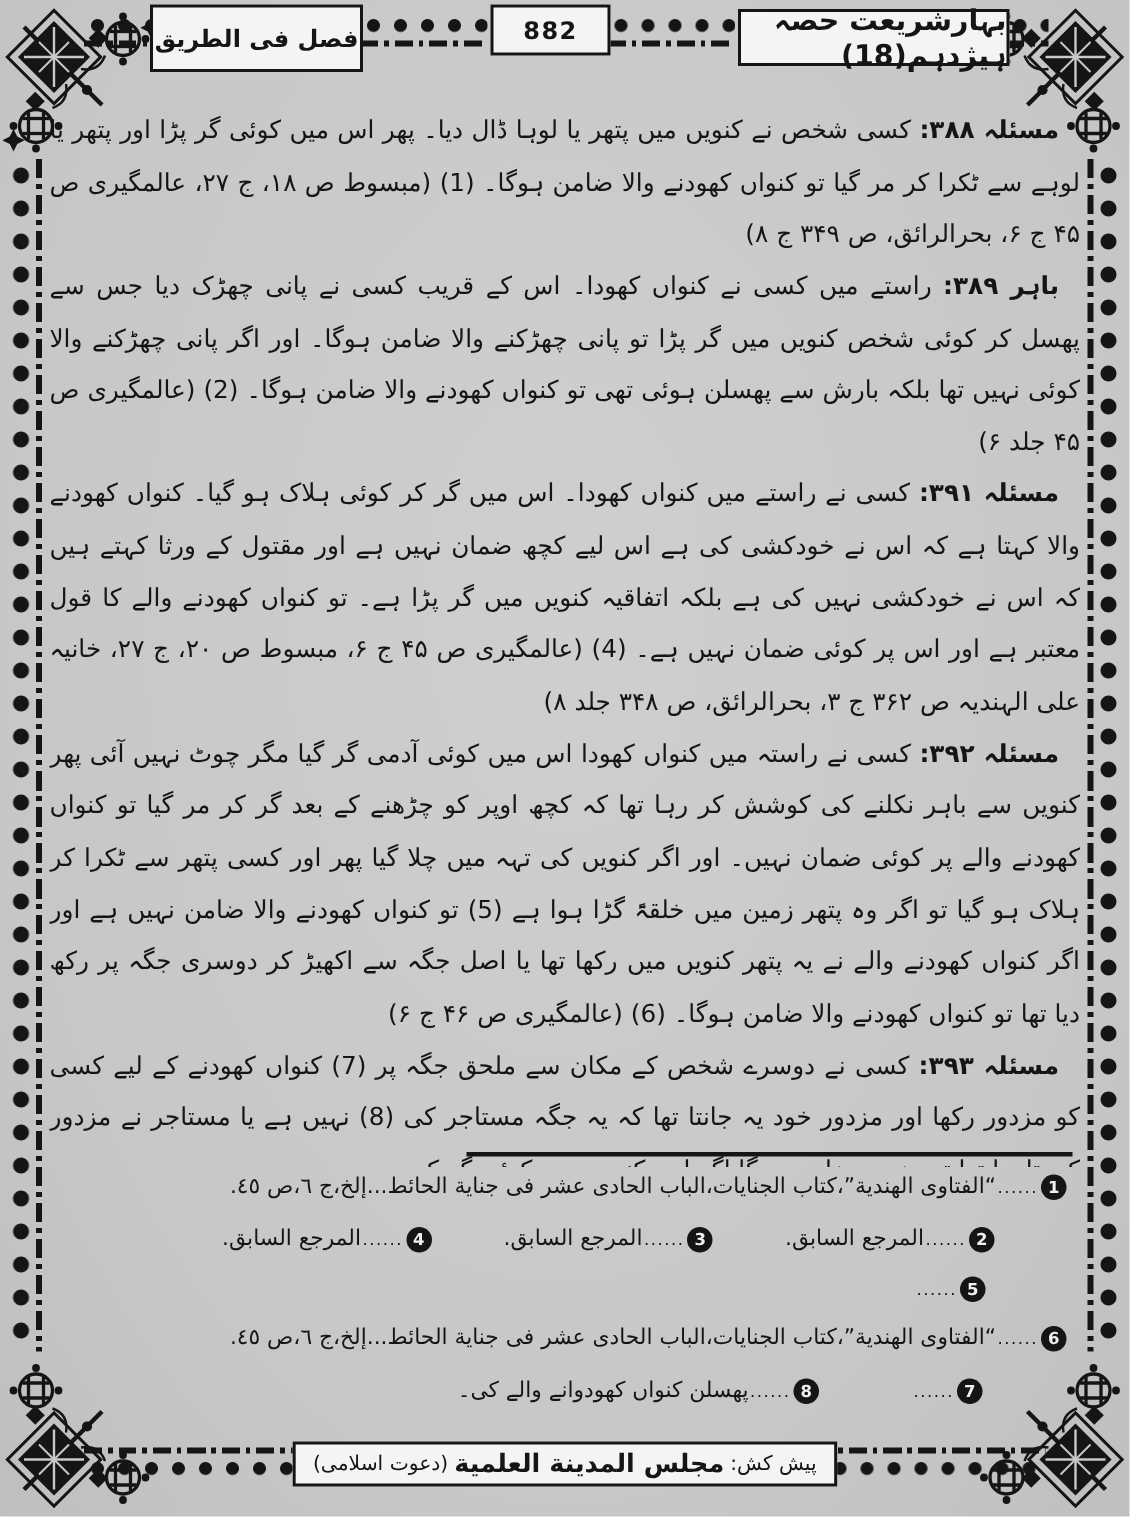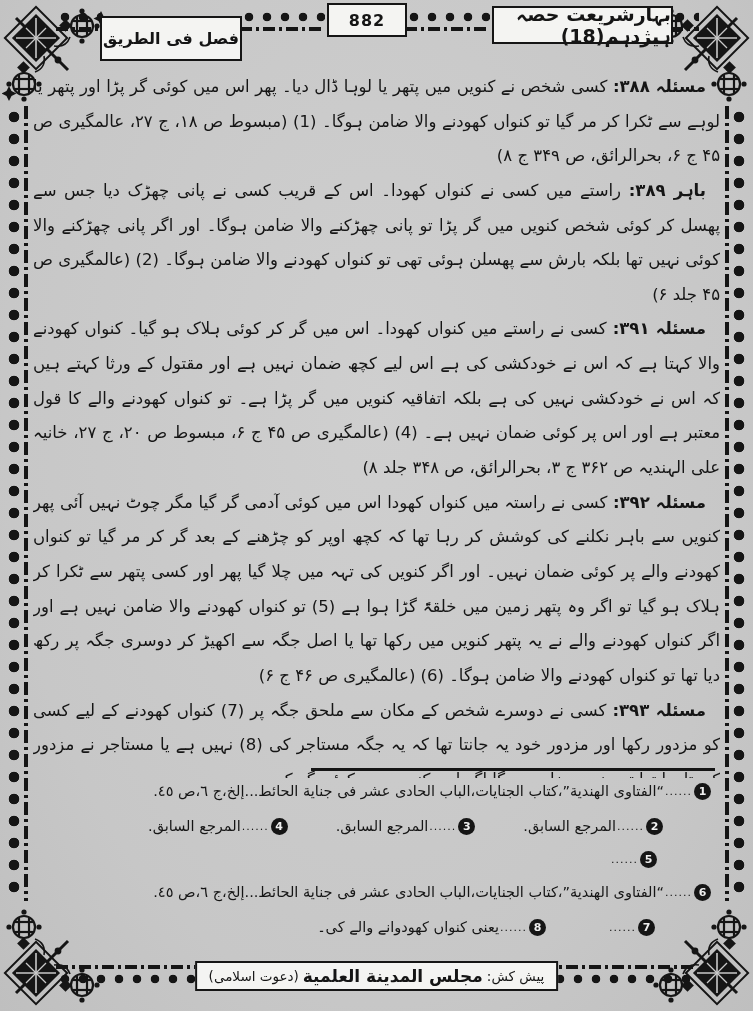--- a/index.html
+++ b/index.html
@@ -40,21 +40,21 @@
     background-size:18px 11px, 100% 4px;
     background-position:0 0, 0 15px;
     background-repeat:repeat-x, no-repeat;
   }
   .chain.bottom{
     background-position:0 12px, 0 3px;
   }
   
   .hbox{position:absolute;background:#f4f4f2;border:2.5px solid #151515;
     display:flex;align-items:center;justify-content:center;font-weight:bold;}
-  .chapter-box{left:100px;top:16px;width:138px;height:41px;font-size:16px;direction:rtl;}
+  .chapter-box{left:100px;top:3px;width:138px;height:41px;font-size:16px;direction:rtl;}
   .pagenum-box{left:327px;top:3px;width:76px;height:30px;font-size:16px;letter-spacing:1px;justify-content:center;}
   .book-box{left:492px;top:6px;width:177px;height:34px;font-size:19px;direction:rtl;}
   
   .body-text{position:absolute;top:70px;left:33px;right:33px;height:708px;overflow:hidden;
     direction:rtl;text-align:justify;font-size:16.5px;line-height:2.1;}
   .issue{margin:0;text-indent:14px;}
   .issue-label{font-weight:bold;}
   
   .fn-sep{position:absolute;top:768px;right:38px;width:404px;height:2.5px;background:#151515;}
   .footnotes{position:absolute;top:780px;left:40px;right:38px;direction:rtl;font-size:14.5px;line-height:1.55;}
@@ -301,21 +301,21 @@
     </span>
   </div>
   <div class="fn-row r4">
     <span class="fn-item">
       <span class="fn-marker">7</span>
       <span class="fn-leader">......</span>
     </span>
     <span class="fn-item">
       <span class="fn-marker">8</span>
       <span class="fn-leader">......</span>
-      <span>یعنی کنواں کھودوانے والے کی۔</span>
+      <span>پھسلن کنواں کھودوانے والے کی۔</span>
     </span>
   </div>
 </div>
 
 <div class="chain bottom" style="left:56px;top:962px;width:200px;"></div>
 <div class="chain bottom" style="left:497px;top:962px;width:200px;"></div>
 <div class="footer-box">
   <span class="footer-prefix">پیش کش:</span>
   <span class="footer-org">مجلس المدینة العلمیة</span>
   <span class="footer-suffix">(دعوت اسلامی)</span>

